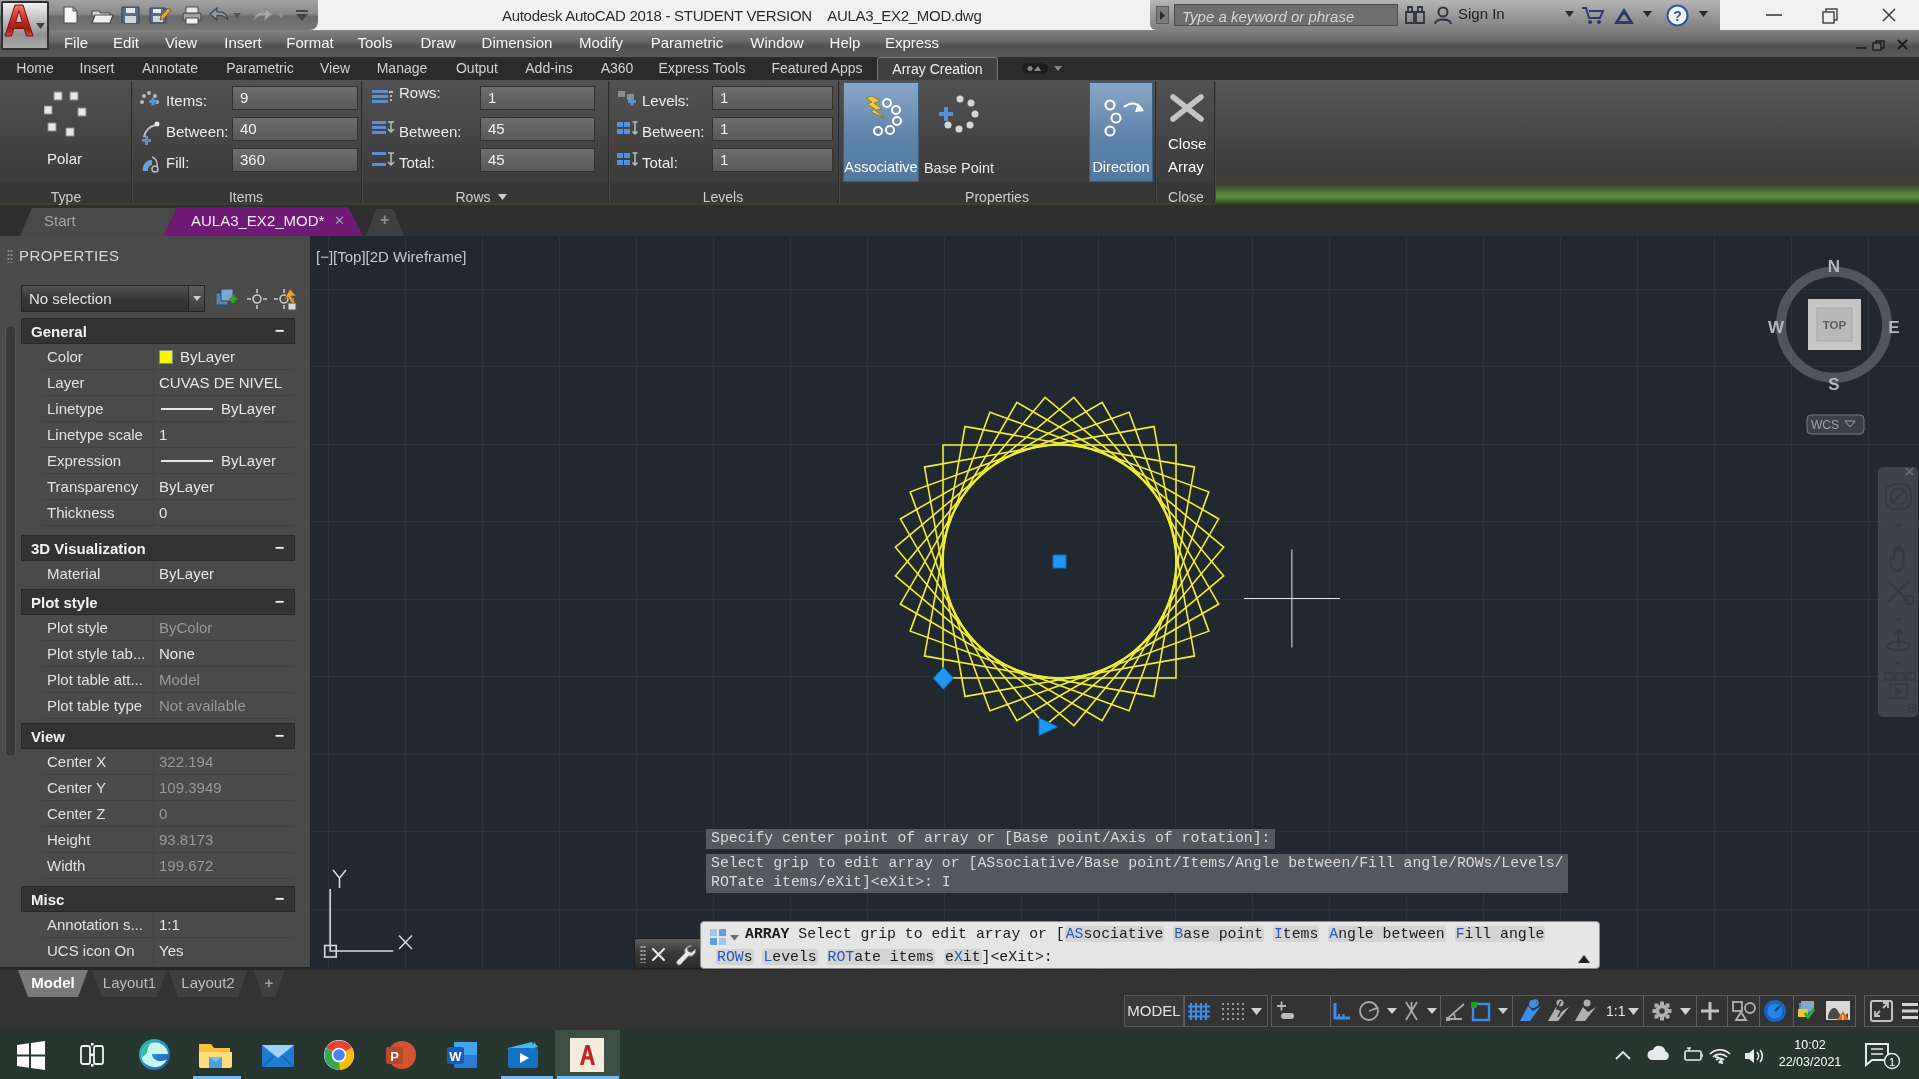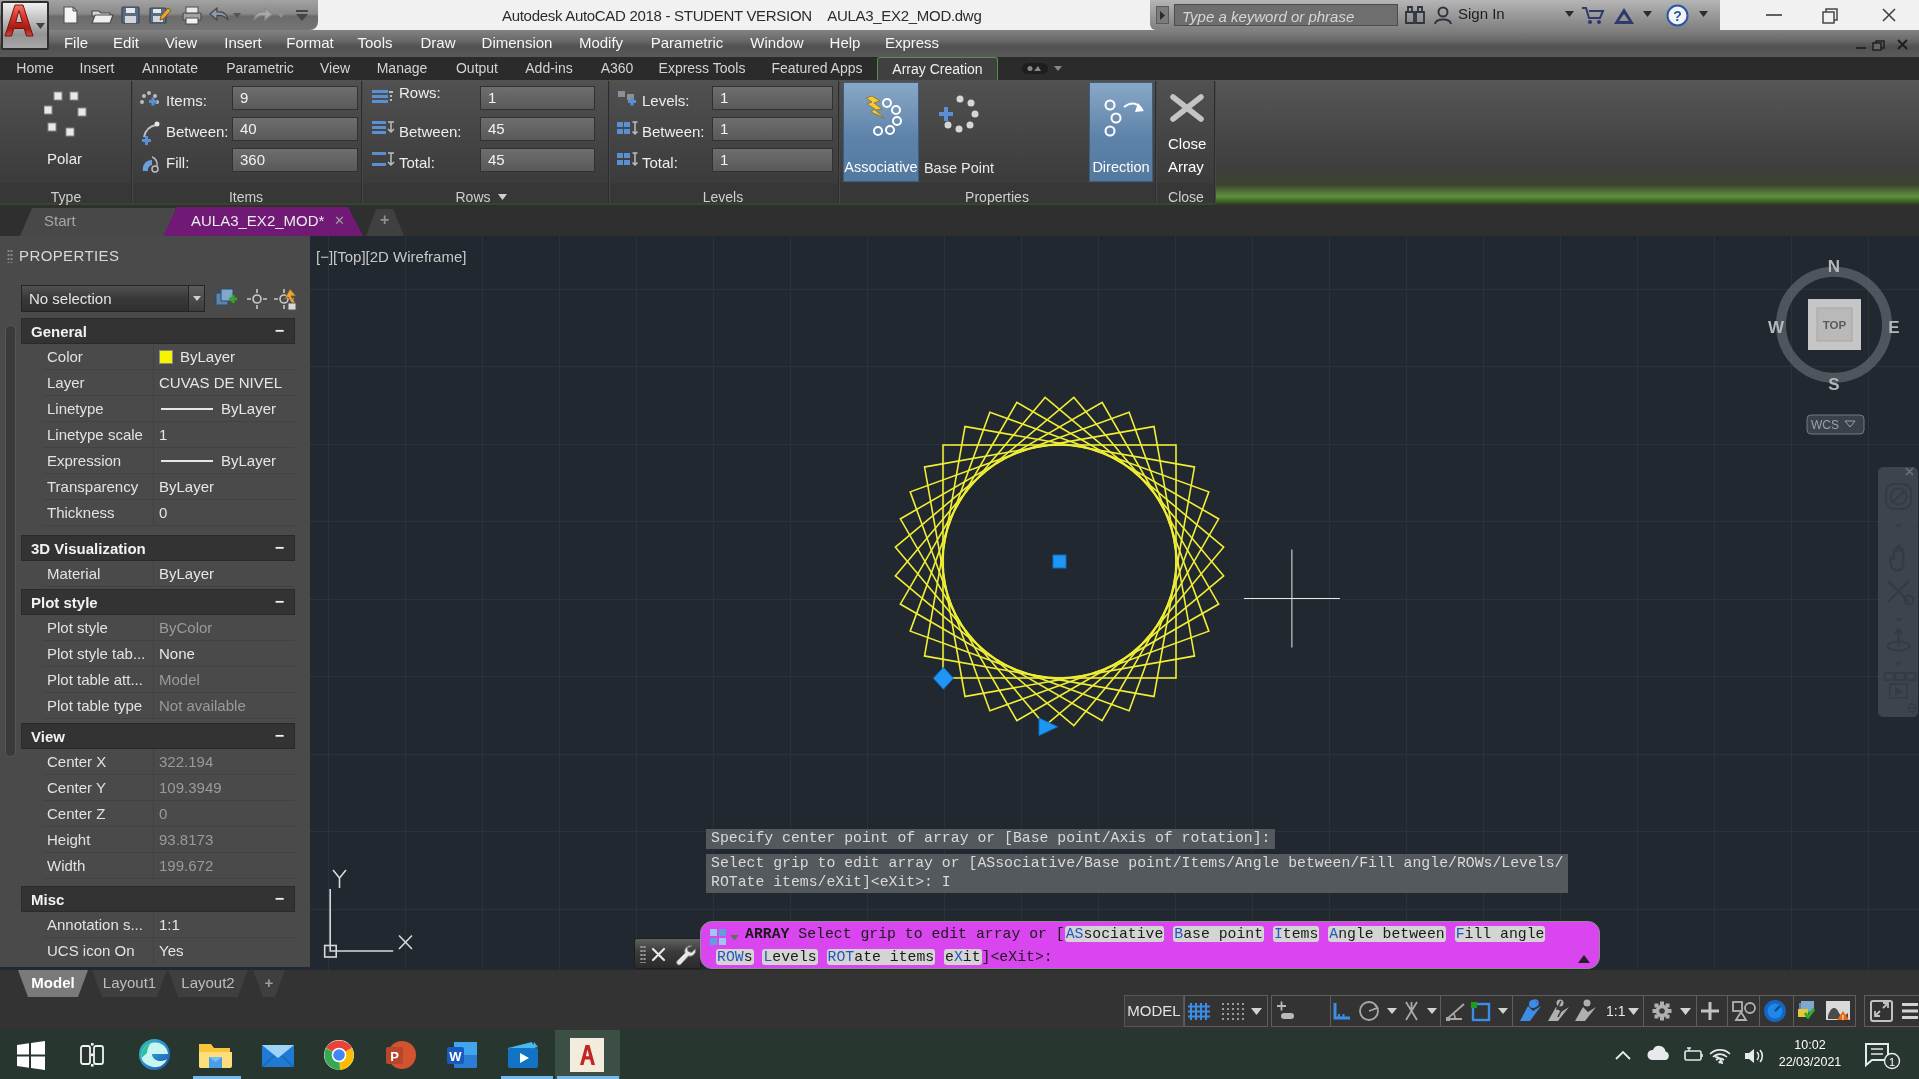--- a/index.html
+++ b/index.html
@@ -92,22 +92,22 @@
   .prow .val { position:absolute; left:116px; top:4px; font-size:15px; color:#e6e6e6; white-space:nowrap; }
   .prow .val.gray { color:#9a9a9a; }
   .prow .sep { position:absolute; left:110px; top:0; width:1px; height:26px; background:#424242; }
   #pthumb { position:absolute; left:5px; top:89px; width:11px; height:432px; background:#3a3a3a;
     border:1px solid #565656; border-radius:5px; }
 
   
   .histline { position:absolute; background:#54595e; color:#d9d9d9;
     font-family:"Liberation Mono", monospace; font-size:14.8px; line-height:19.6px;
     padding:0px 5px 0px 5px; white-space:pre; }
-  #cmdbox { position:absolute; left:700px; top:685px; width:900px; height:48px; background:#d946ef;
-    border:1px solid #8f8f8f; border-radius:12px; font-family:"Liberation Mono", monospace;
+  #cmdbox { position:absolute; left:700px; top:685px; width:900px; height:48px; background:#e5e5e5;
+    border:1px solid #8f8f8f; border-radius:4px; font-family:"Liberation Mono", monospace;
     font-size:14.8px; color:#1a1a1a; }
   #cmdtext { position:absolute; left:44px; top:1px; width:852px; line-height:22.5px; }
   #cmdtext .l2 { position:absolute; left:-29px; top:23px; white-space:pre; }
   .tok { background:#d4d4d4; border-radius:3px; padding:0 1px; }
   .tok b { color:#2458bd; font-weight:normal; }
   #cmdup { position:absolute; right:9px; top:27px; width:0; height:0;
     border:6px solid transparent; border-bottom:8px solid #222; }
   #cmdmini { position:absolute; left:634px; top:702px; width:67px; height:31px;
     background:linear-gradient(#606060,#3a3a3a 45%,#2b2b2b); border:1px solid #1f1f1f; border-radius:3px 0 0 3px; }
 

